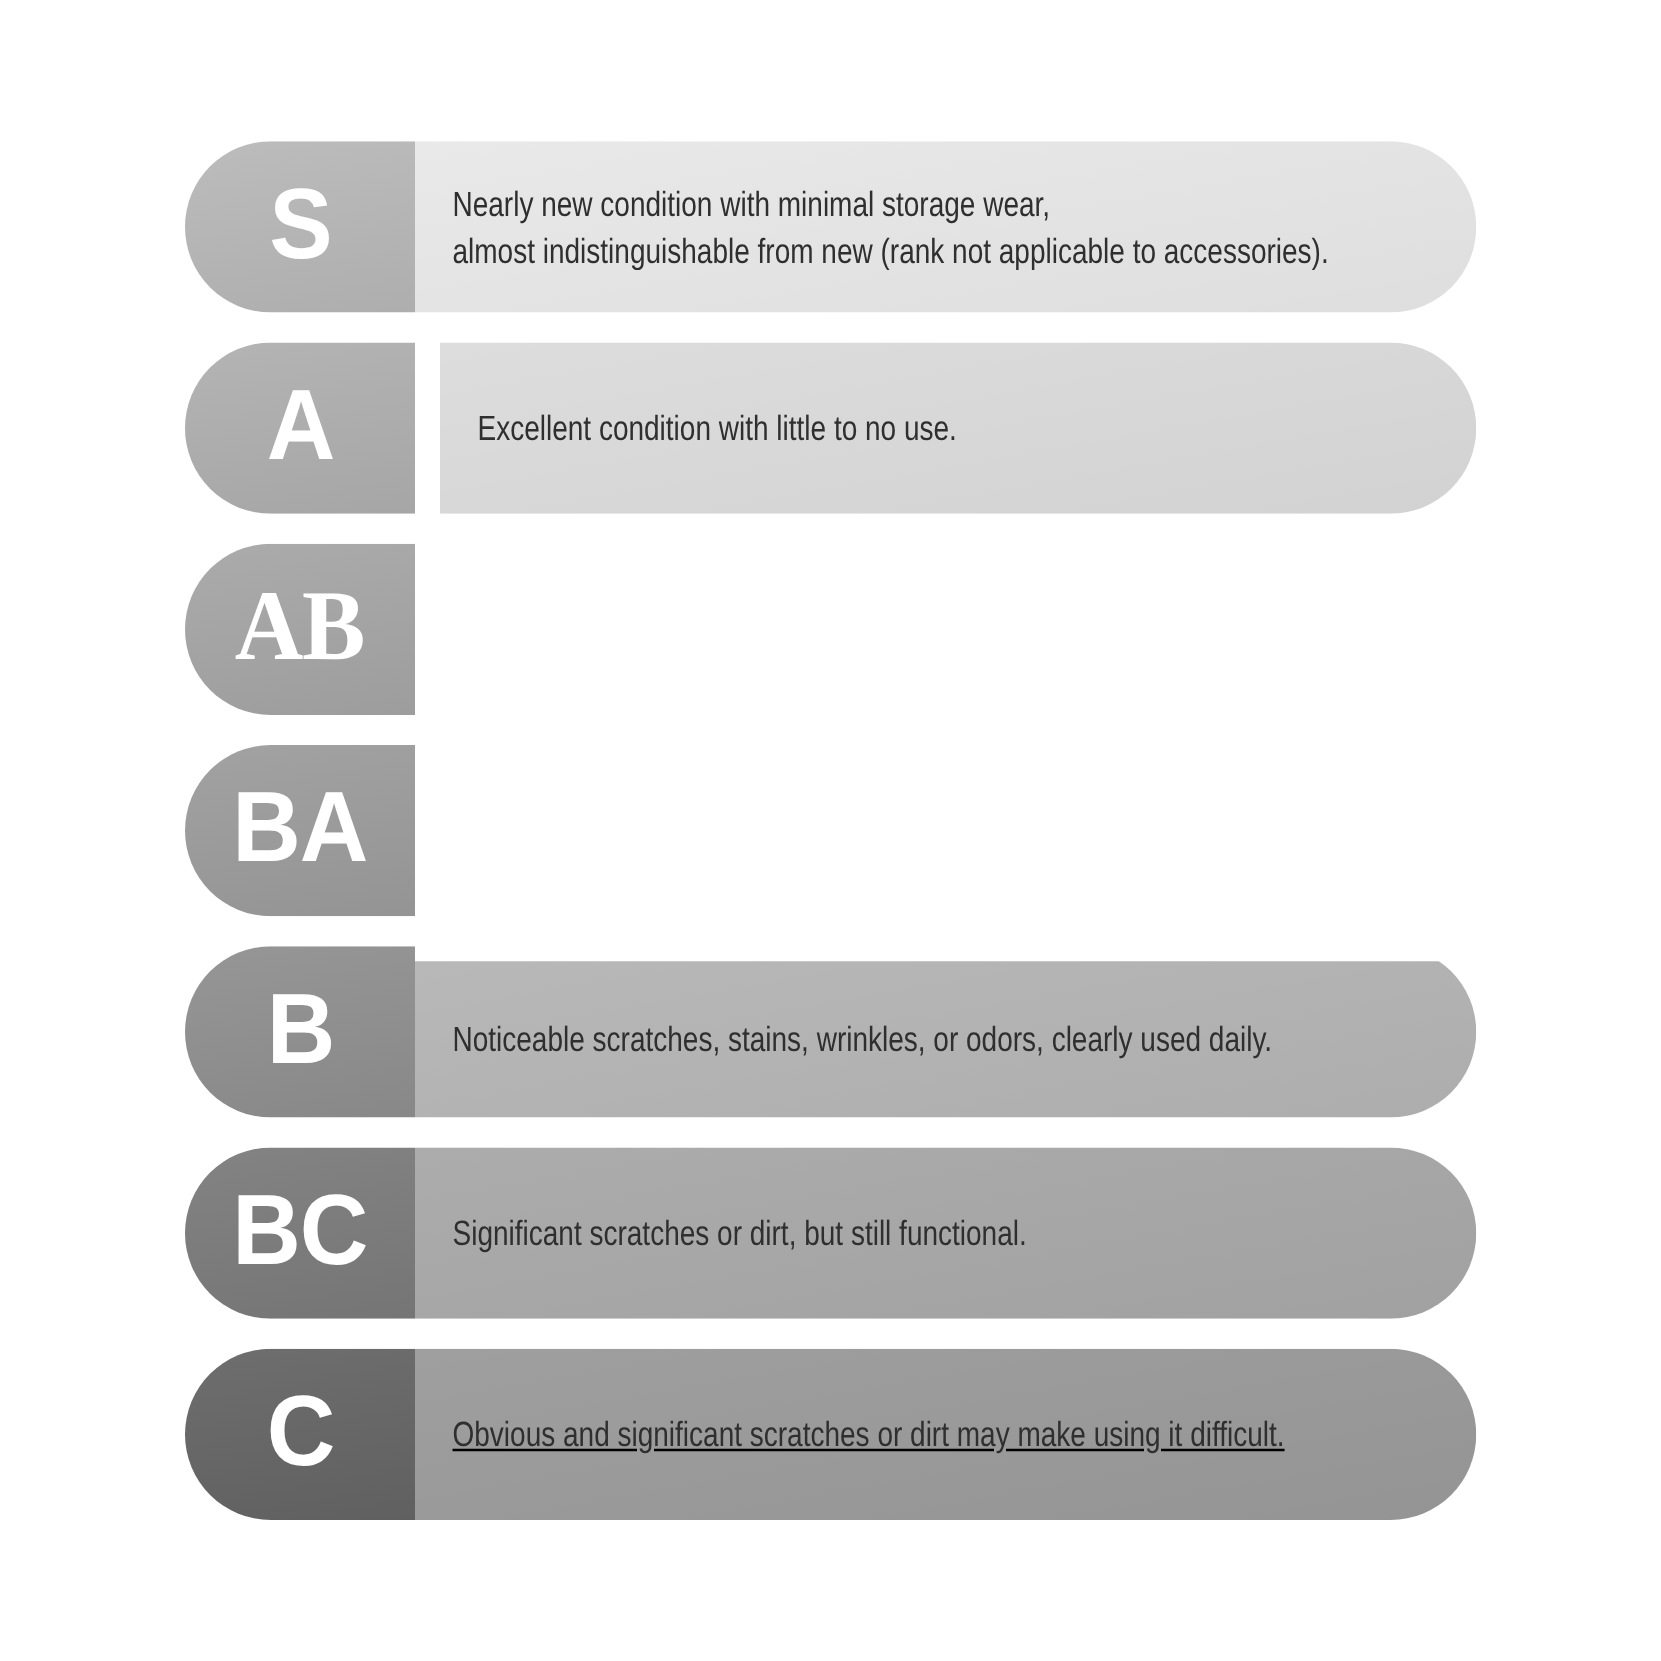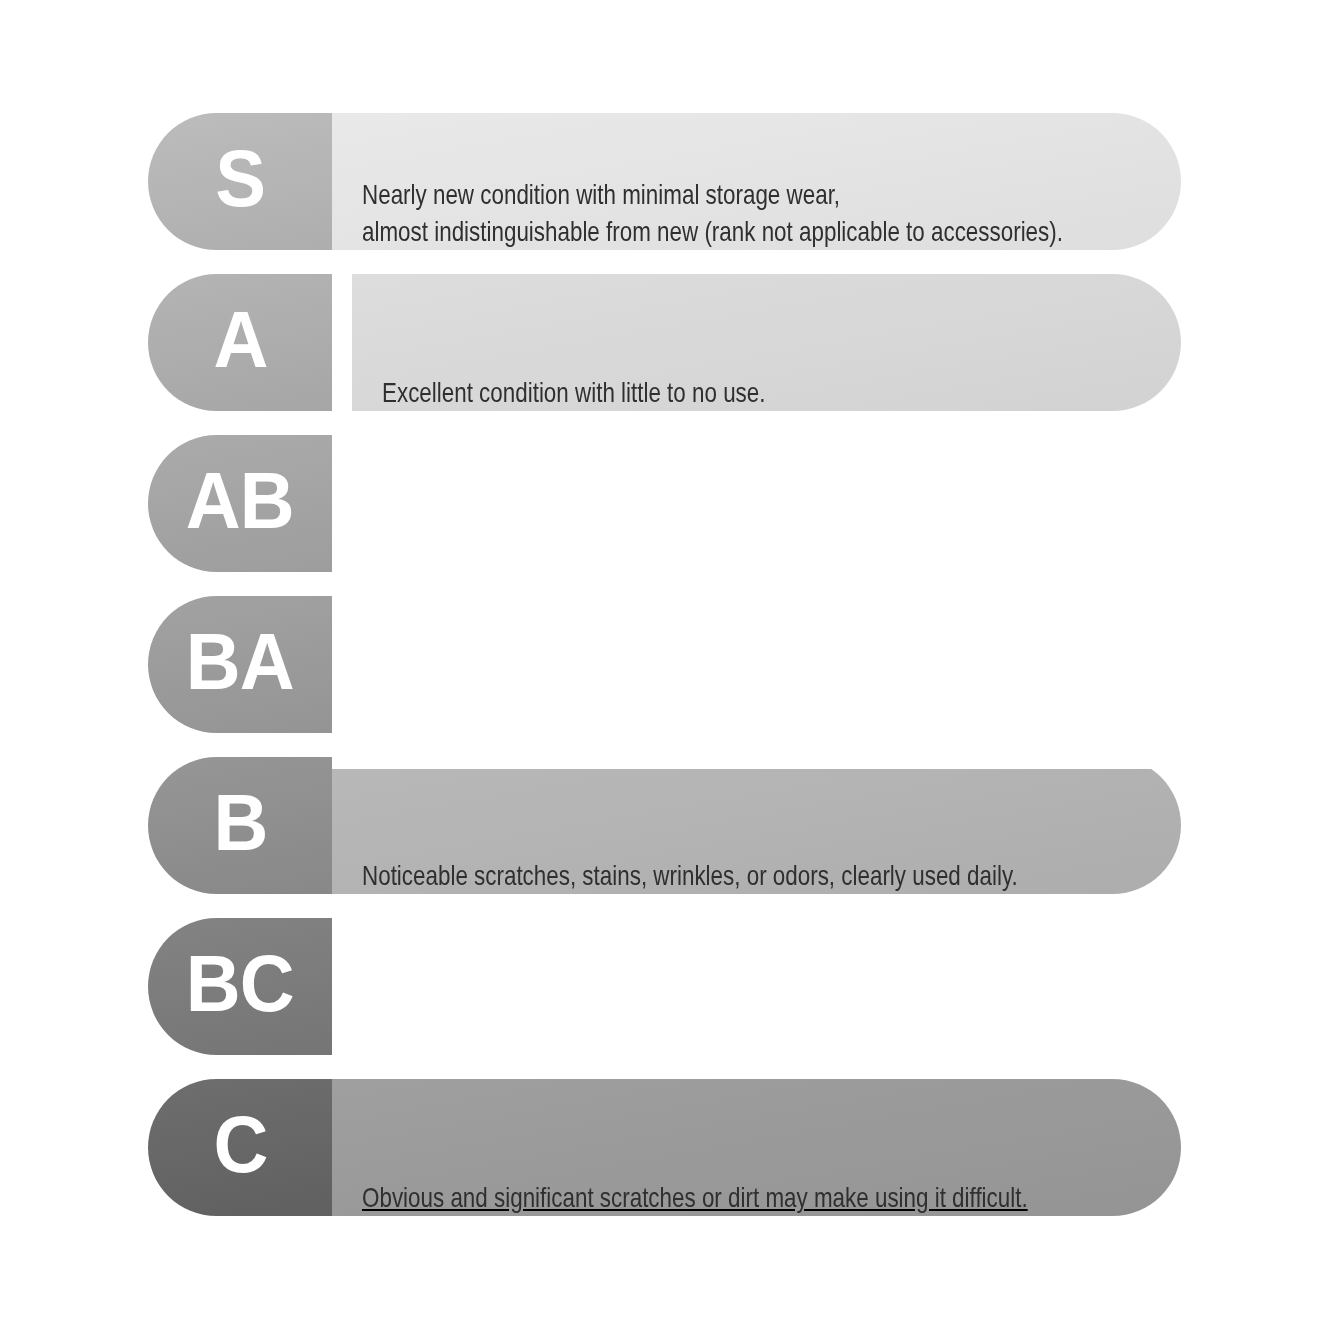--- a/index.html
+++ b/index.html
@@ -42,21 +42,21 @@
     line-height: 1;
     letter-spacing: -1px;
     transform: scaleX(0.95);
     transform-origin: center center;
     padding-bottom: 6px;
   }
   .rank-body {
     flex: 1 1 auto;
     display: flex;
     flex-direction: column;
-    justify-content: flex-end;
+    justify-content: center;
     padding-left: 30px;
     padding-right: 40px;
     min-width: 0;
   }
   .desc-wrap {
     transform: scaleX(0.8);
     transform-origin: left center;
   }
   .desc-line {
     font-size: 28px;
@@ -85,21 +85,21 @@
       <div class="rank-cap" style="background: linear-gradient(170deg, rgb(180, 180, 180), rgb(166, 166, 166));">
         <span class="rank-letter">A</span>
       </div>
       <div class="rank-body" style="background: linear-gradient(170deg, rgb(221, 221, 221), rgb(210, 210, 210)); margin-left: 20px;">
         <div class="desc-wrap">
           <div class="desc-line">Excellent condition with little to no use.</div>
         </div>
       </div>
     </div>
     <div class="rank-row">
-      <div class="rank-cap" style="background: linear-gradient(170deg, rgb(171, 171, 171), rgb(157, 157, 157));">
+      <div class="rank-cap" style="background: linear-gradient(170deg, rgb(171, 171, 171), rgb(157, 157, 157)); font-family: Liberation Serif, serif;">
         <span class="rank-letter">AB</span>
       </div>
     </div>
     <div class="rank-row">
       <div class="rank-cap" style="background: linear-gradient(170deg, rgb(162, 162, 162), rgb(148, 148, 148));">
         <span class="rank-letter">BA</span>
       </div>
     </div>
     <div class="rank-row">
       <div class="rank-cap" style="background: linear-gradient(170deg, rgb(150, 150, 150), rgb(136, 136, 136));">
@@ -108,20 +108,25 @@
       <div class="rank-body" style="background: linear-gradient(170deg, rgb(184, 184, 184), rgb(173, 173, 173)); margin-top: 12px;">
         <div class="desc-wrap">
           <div class="desc-line">Noticeable scratches, stains, wrinkles, or odors, clearly used daily.</div>
         </div>
       </div>
     </div>
     <div class="rank-row">
       <div class="rank-cap" style="background: linear-gradient(170deg, rgb(131, 131, 131), rgb(117, 117, 117));">
         <span class="rank-letter">BC</span>
       </div>
+      <div class="rank-body" style="background: linear-gradient(170deg, rgb(172, 172, 172), rgb(161, 161, 161));">
+        <div class="desc-wrap">
+          <div class="desc-line">Significant scratches or dirt, but still functional.</div>
+        </div>
+      </div>
     </div>
     <div class="rank-row">
       <div class="rank-cap" style="background: linear-gradient(170deg, rgb(110, 110, 110), rgb(96, 96, 96));">
         <span class="rank-letter">C</span>
       </div>
       <div class="rank-body" style="background: linear-gradient(170deg, rgb(159, 159, 159), rgb(148, 148, 148)); text-decoration: underline;">
         <div class="desc-wrap">
           <div class="desc-line">Obvious and significant scratches or dirt may make using it difficult.</div>
         </div>
       </div>

